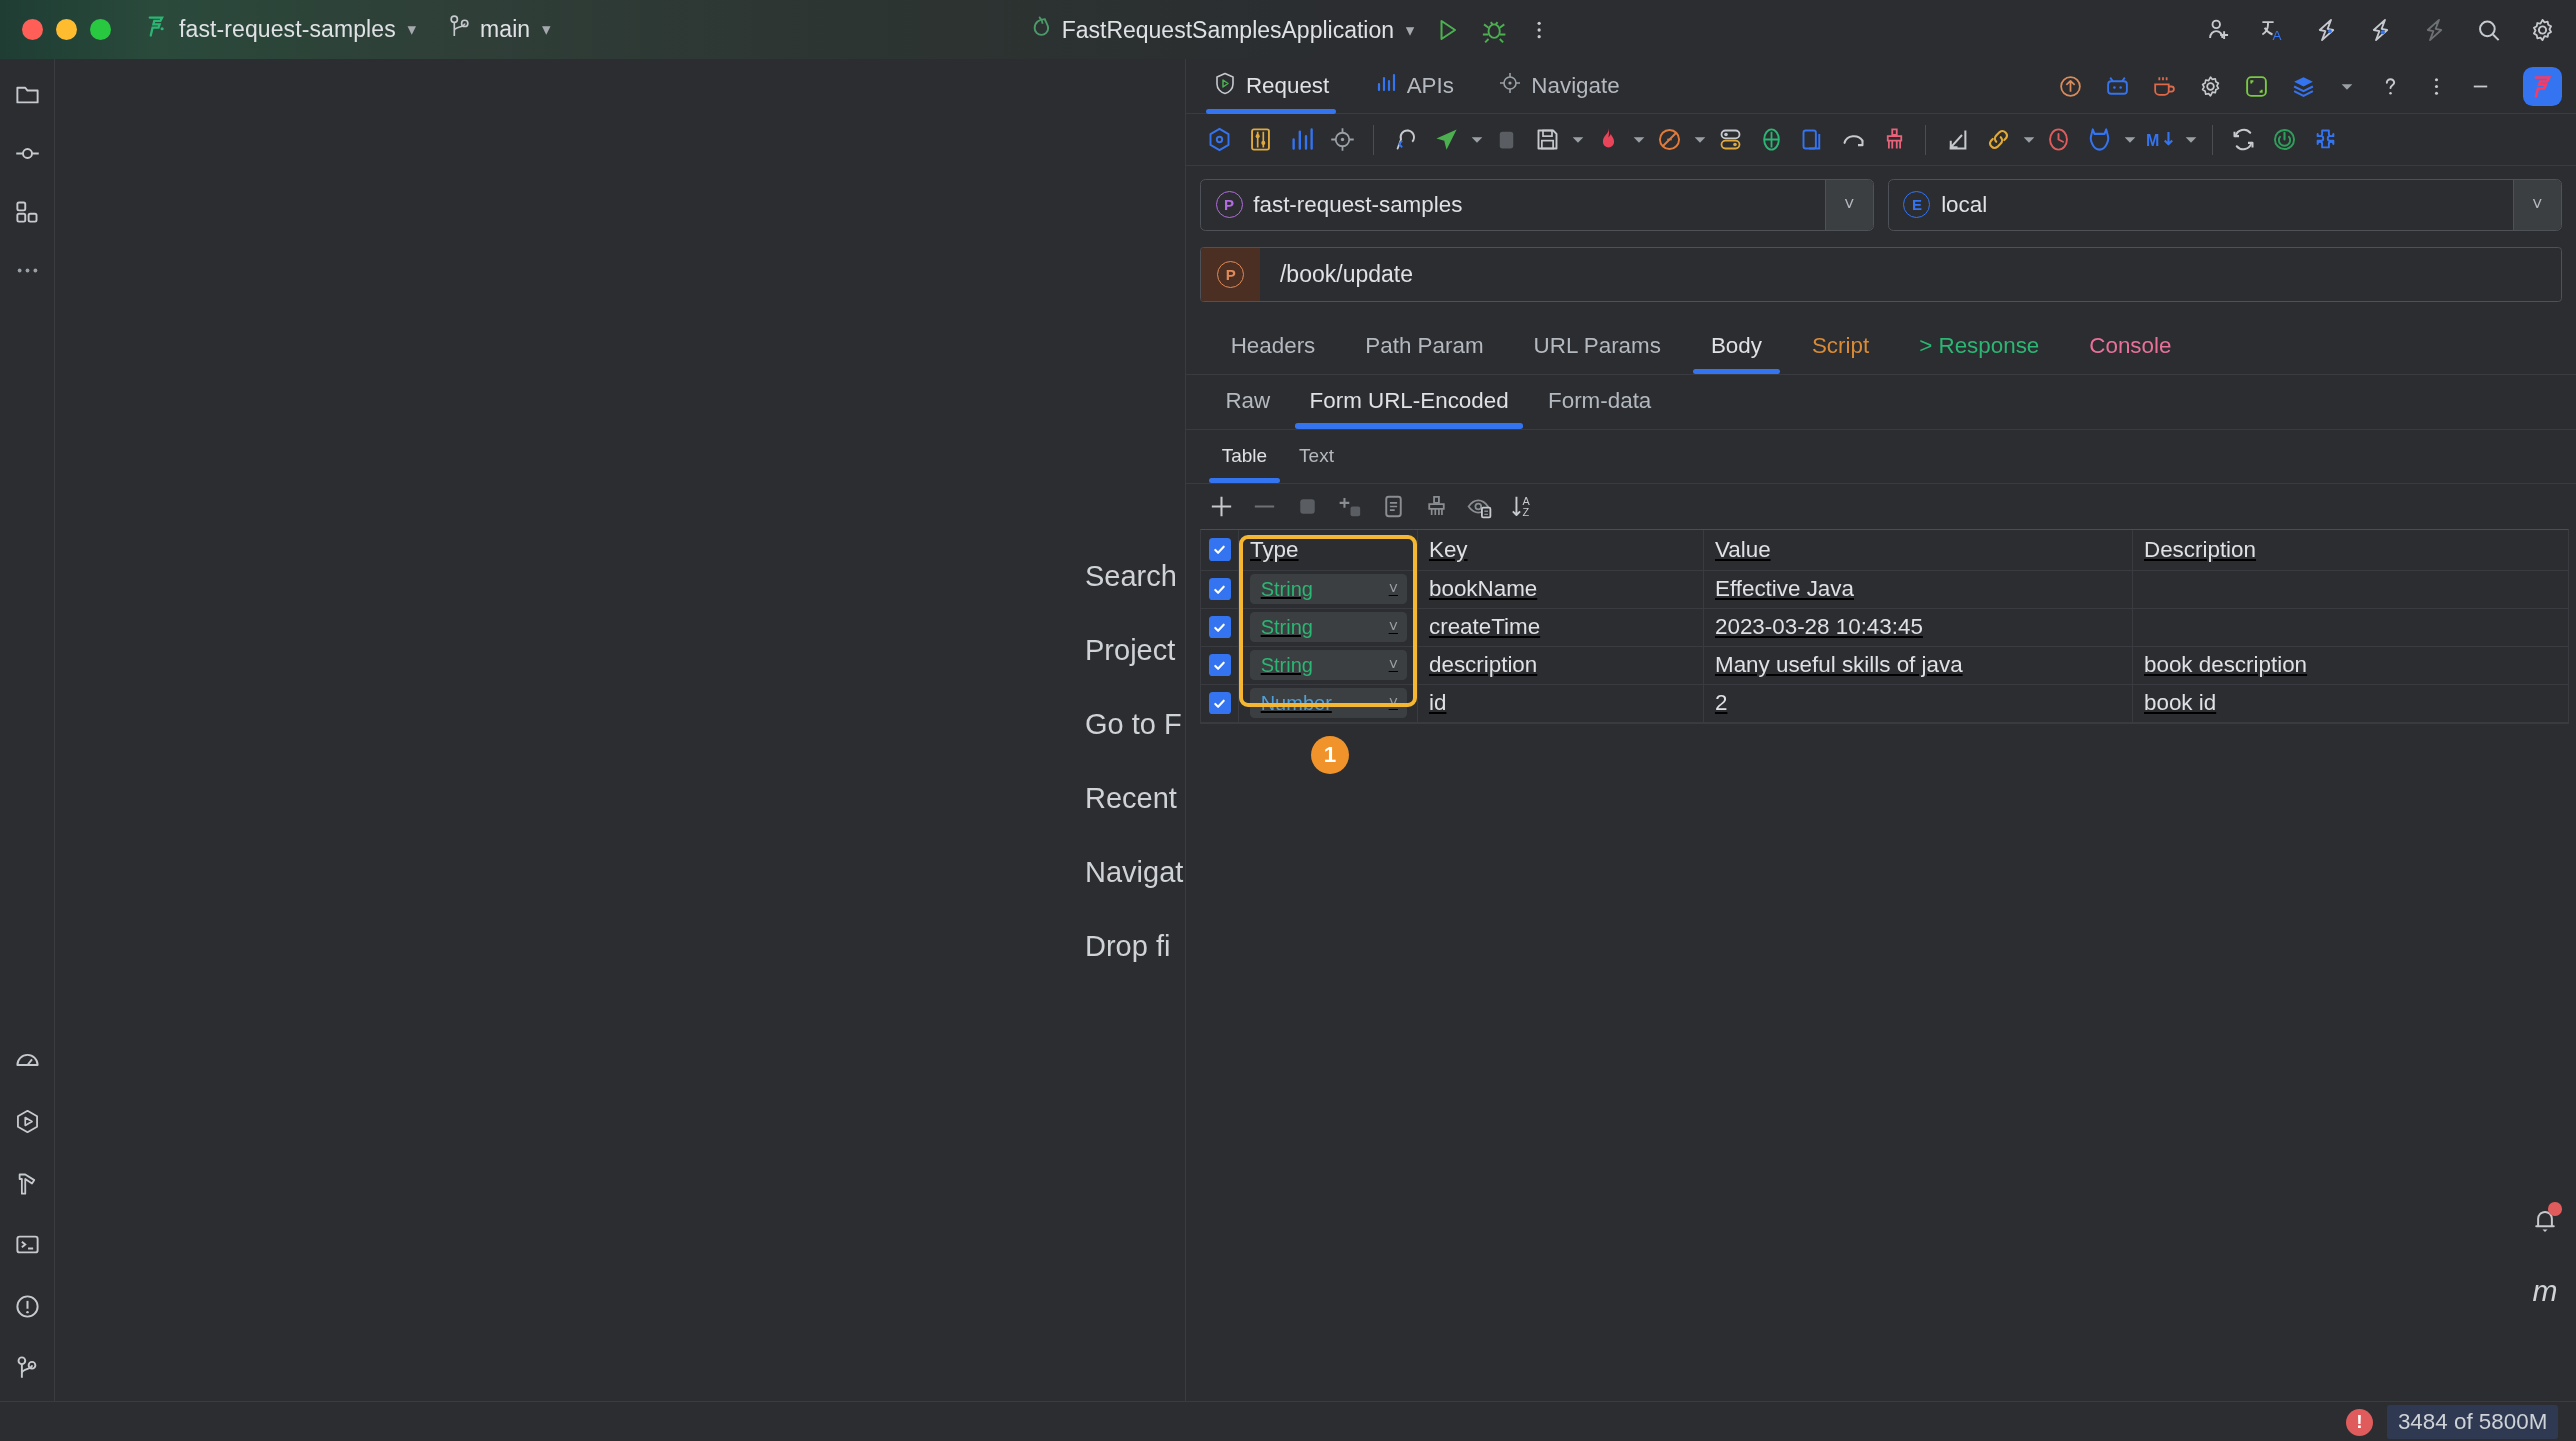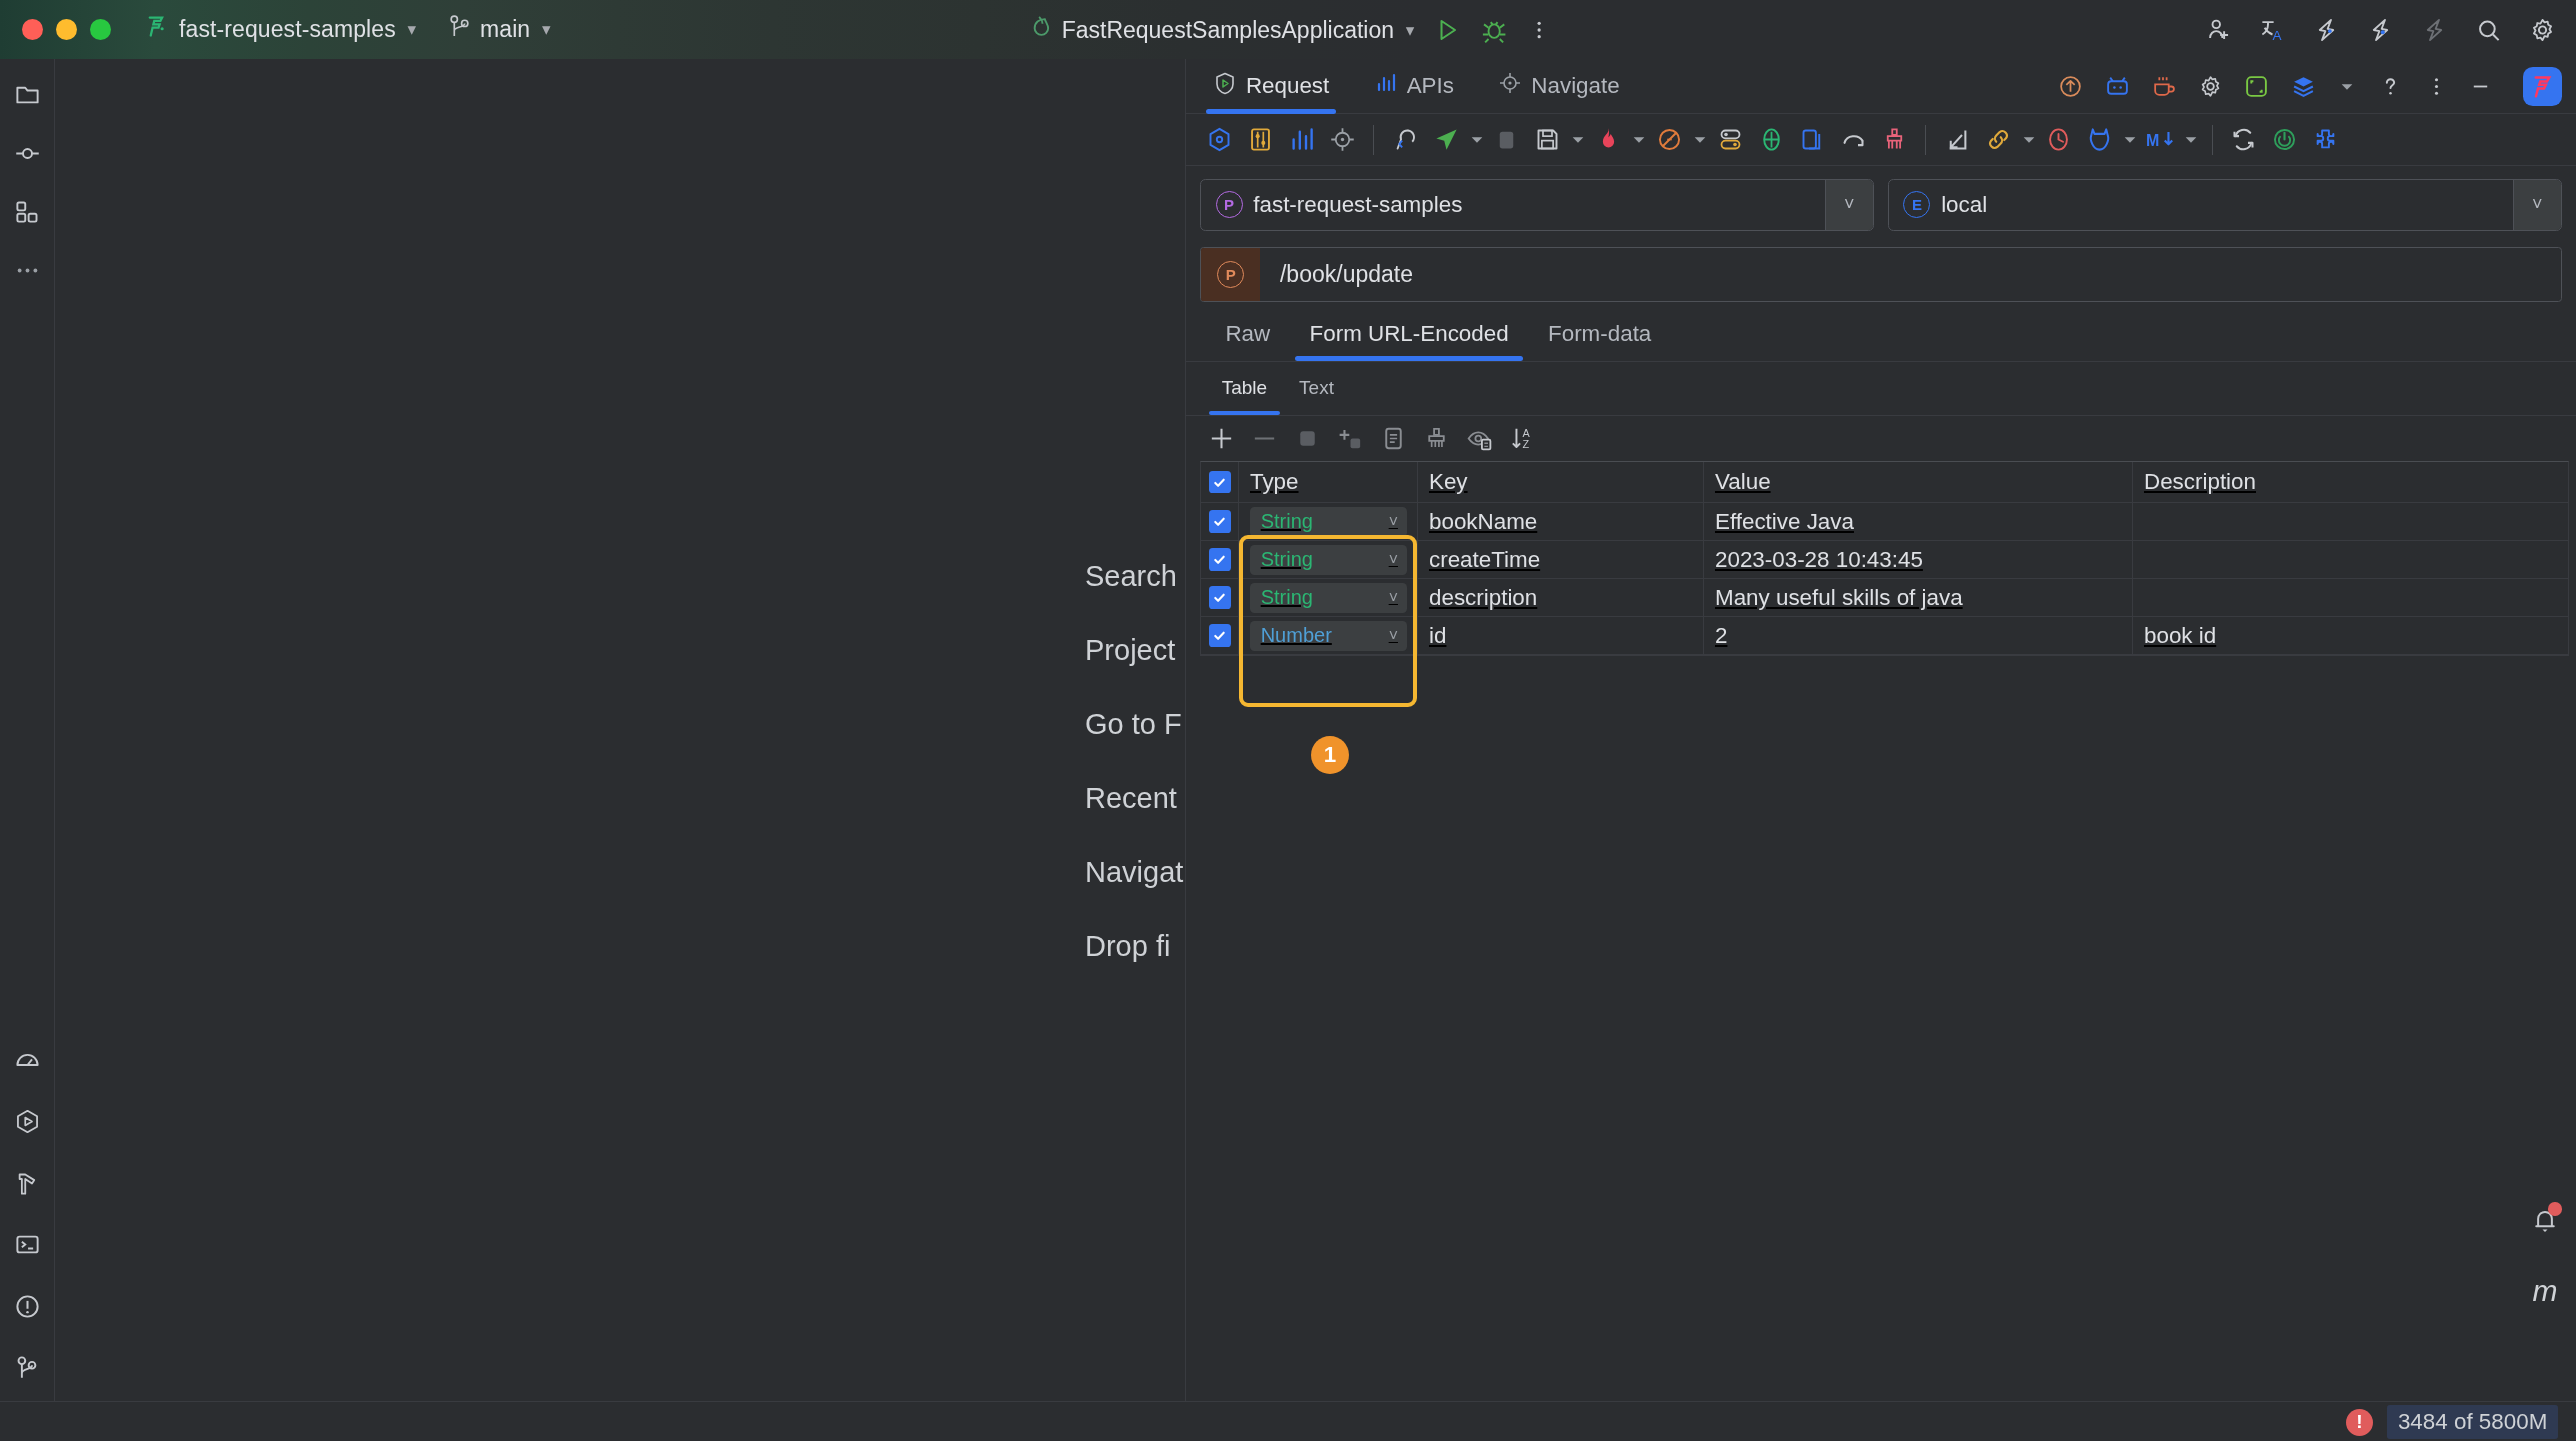--- a/index.html
+++ b/index.html
@@ -692,20 +692,29 @@
 
     <div class="url-row">
       <div class="url-field">
         <div class="url-method">
           <span class="badge-circle" style="color:#e08a5b">P</span>
         </div>
         <div class="url-text">/book/update</div>
       </div>
     </div>
 
+    <div class="maintabs">
+      <div class="mt">Headers</div>
+      <div class="mt">Path Param</div>
+      <div class="mt">URL Params</div>
+      <div class="mt active">Body</div>
+      <div class="mt" style="color:#d98b36">Script</div>
+      <div class="mt" style="color:#2bb673">&gt; Response</div>
+      <div class="mt" style="color:#e8719a">Console</div>
+    </div>
 
     <div class="subtabs">
       <div class="st">Raw</div>
       <div class="st active">Form URL-Encoded</div>
       <div class="st">Form-data</div>
     </div>
 
     <div class="subtabs2">
       <div class="st2 active">Table</div>
       <div class="st2">Text</div>
@@ -846,20 +855,23 @@
             <span class="t t-string">String</span>
             <span class="cv">˅</span>
           </div>
         </div>
         <div class="c-key">
             <span class="cell-txt">description</span>
           </div>
         <div class="c-val">
             <span class="cell-txt">Many useful skills of java</span>
           </div>
+        <div class="c-desc">
+            <span class="cell-txt">book description</span>
+          </div>
       </div>
 
       <div class="trow">
         <div class="c-check">
           <div class="cbox">
               <svg width="15" height="15" viewBox="0 0 16 16">
                 <path d="M3.5 8.5l3 3 6-6.5" stroke="#fff" stroke-width="2.2" fill="none" stroke-linecap="round" stroke-linejoin="round"></path>
               </svg>
             </div>
         </div>

